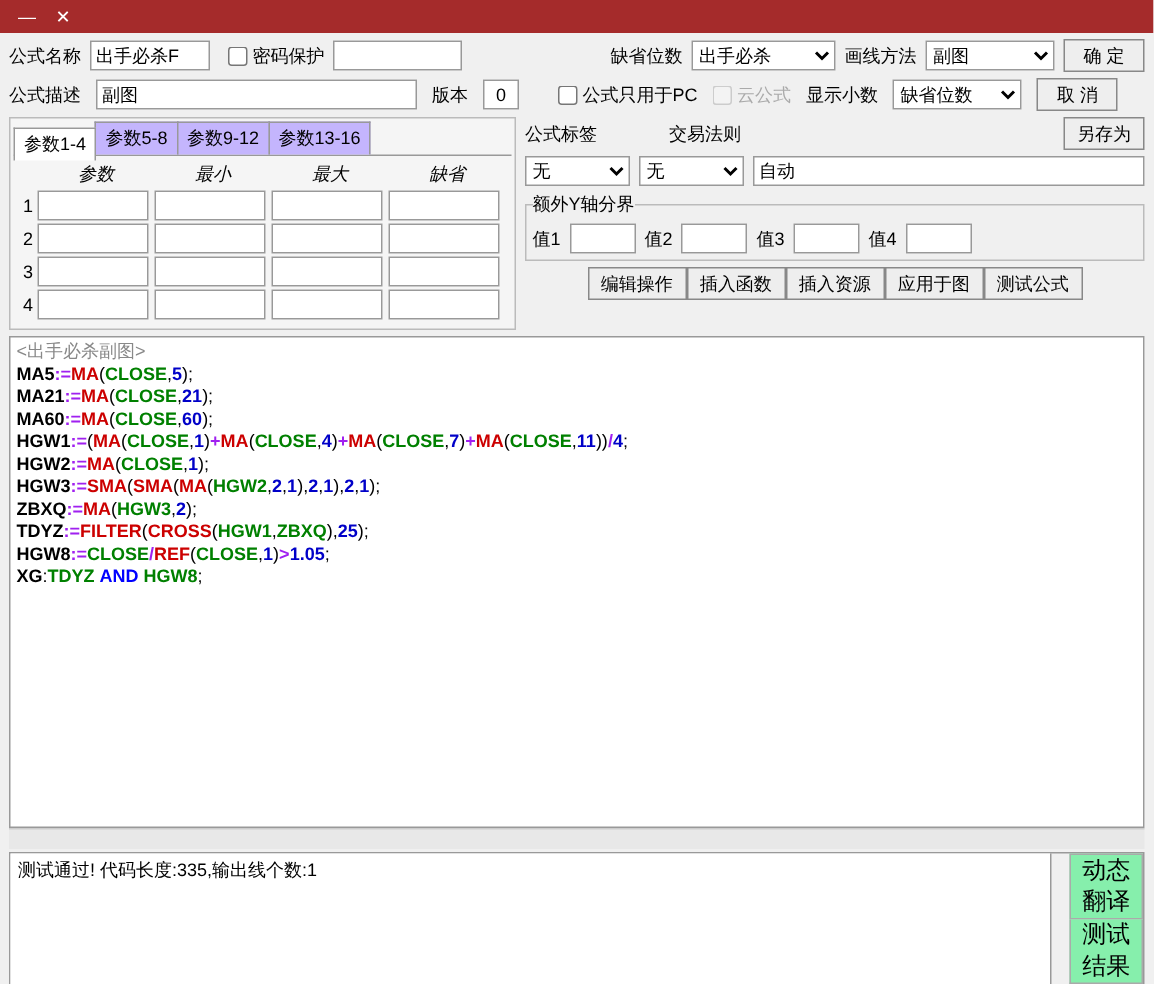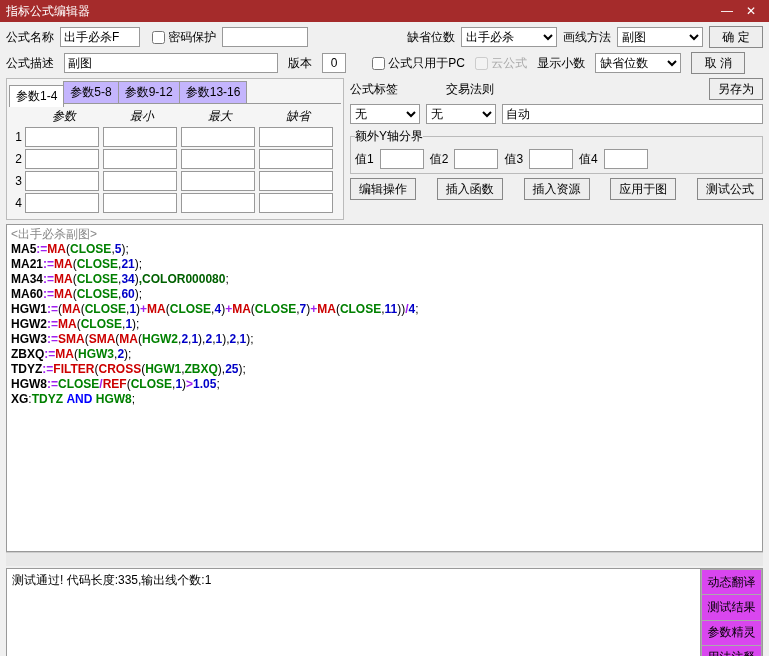--- a/index.html
+++ b/index.html
@@ -24,47 +24,46 @@
 .param-head { display: flex; }
 .param-head div { text-align: center; font-style: italic; }
 .param-row { display: flex; align-items: center; margin-top: 2px; }
 .param-row .idx { width: 14px; text-align: right; padding-right: 3px; }
 .param-row input { width: 74px; height: 20px; border: 1px solid #999; margin-right: 4px; }
 .col-param { width: 78px; }
 .col-min, .col-max, .col-def { width: 78px; }
 .right-row { display: flex; gap: 6px; align-items: center; margin-bottom: 4px; flex-wrap: nowrap; }
 .yaxis-box { border: 1px solid #bbb; padding: 4px; margin-top: 2px; }
 .yaxis-box legend { font-size: 12px; }
-.btnrow { display: flex; gap: 20px; margin-top: 4px; justify-content: space-between; }
+.btnrow { display: flex; gap: 0; margin-top: 4px; justify-content: center; }
 .code-area { margin: 4px 6px 0 6px; border: 1px solid #999; background: #fff; height: 328px; overflow: auto; padding: 2px 4px; font-family: Consolas, "Courier New", monospace; font-size: 13px; line-height: 15px; }
 .code-line { white-space: pre; }
 .gray { color: #888; }
 .var { color: #000; font-weight: bold; }
 .op { color: #a020f0; font-weight: bold; }
 .fn { color: #c00; font-weight: bold; }
 .id { color: #008000; font-weight: bold; }
 .num { color: #0000c8; font-weight: bold; }
 .kw { color: #00f; font-weight: bold; }
 .clr { color: #006000; font-weight: bold; }
 .bottom-wrap { display: flex; margin: 2px 6px 6px 6px; height: 104px; border: 1px solid #999; }
 .msg-area { flex: 1; background: #fff; padding: 3px 5px; overflow: auto; }
 .side-btns { width: 62px; display: flex; flex-direction: column; border-left: 1px solid #999; }
-.side-btns button { flex: 1; border: 1px solid #aaa; border-top: none; background: #d946ef; cursor: pointer; font-size: 12px; }
+.side-btns button { flex: 1; border: 1px solid #aaa; border-top: none; background: #86efac; cursor: pointer; font-size: 16px; margin-left: 12px; }
 .side-btns button:first-child { border-top: 1px solid #aaa; }
 .scrollbar-bottom { height: 14px; background: #e8e8e8; border-top: 1px solid #ccc; margin: 0 6px; }
 .right-col-btns { display: flex; flex-direction: column; gap: 3px; }
 .right-col-btns button { width: 54px; }
 .spacer { flex: 1; }
 .disabled-text { color: #aaa; }
 </style>
 </head>
 <body>
 
 <div class="titlebar">
-  <span class="title">指标公式编辑器</span>
   <span class="winbtn">—</span>
   <span class="winbtn">✕</span>
 </div>
 
 <div class="toprow">
   <label class="lbl">公式名称</label>
   <input class="txt" style="width: 80px;" value="出手必杀F">
   <label style="margin-left:6px"><input type="checkbox" class="chk" style=""> <span>密码保护</span></label>
   <input class="txt" style="width: 86px;">
   <span class="spacer"></span>
@@ -173,21 +172,20 @@
       <button class="btn">应用于图</button>
       <button class="btn">测试公式</button>
     </div>
   </div>
 </div>
 
 <div class="code-area" id="code-area">
     <div class="code-line"><span class="gray">&lt;出手必杀副图&gt;</span></div>
     <div class="code-line"><span class="var">MA5</span><span class="op">:=</span><span class="fn">MA</span>(<span class="id">CLOSE</span>,<span class="num">5</span>);</div>
     <div class="code-line"><span class="var">MA21</span><span class="op">:=</span><span class="fn">MA</span>(<span class="id">CLOSE</span>,<span class="num">21</span>);</div>
-    <div class="code-line"><span class="var">MA34</span><span class="op">:=</span><span class="fn">MA</span>(<span class="id">CLOSE</span>,<span class="num">34</span>)<span class="clr">,COLOR000080</span>;</div>
     <div class="code-line"><span class="var">MA60</span><span class="op">:=</span><span class="fn">MA</span>(<span class="id">CLOSE</span>,<span class="num">60</span>);</div>
     <div class="code-line"><span class="var">HGW1</span><span class="op">:=</span>(<span class="fn">MA</span>(<span class="id">CLOSE</span>,<span class="num">1</span>)<span class="op">+</span><span class="fn">MA</span>(<span class="id">CLOSE</span>,<span class="num">4</span>)<span class="op">+</span><span class="fn">MA</span>(<span class="id">CLOSE</span>,<span class="num">7</span>)<span class="op">+</span><span class="fn">MA</span>(<span class="id">CLOSE</span>,<span class="num">11</span>))<span class="op">/</span><span class="num">4</span>;</div>
     <div class="code-line"><span class="var">HGW2</span><span class="op">:=</span><span class="fn">MA</span>(<span class="id">CLOSE</span>,<span class="num">1</span>);</div>
     <div class="code-line"><span class="var">HGW3</span><span class="op">:=</span><span class="fn">SMA</span>(<span class="fn">SMA</span>(<span class="fn">MA</span>(<span class="id">HGW2</span>,<span class="num">2</span>,<span class="num">1</span>),<span class="num">2</span>,<span class="num">1</span>),<span class="num">2</span>,<span class="num">1</span>);</div>
     <div class="code-line"><span class="var">ZBXQ</span><span class="op">:=</span><span class="fn">MA</span>(<span class="id">HGW3</span>,<span class="num">2</span>);</div>
     <div class="code-line"><span class="var">TDYZ</span><span class="op">:=</span><span class="fn">FILTER</span>(<span class="fn">CROSS</span>(<span class="id">HGW1</span>,<span class="id">ZBXQ</span>),<span class="num">25</span>);</div>
     <div class="code-line"><span class="var">HGW8</span><span class="op">:=</span><span class="id">CLOSE</span><span class="op">/</span><span class="fn">REF</span>(<span class="id">CLOSE</span>,<span class="num">1</span>)<span class="op">&gt;</span><span class="num">1.05</span>;</div>
     <div class="code-line"><span class="var">XG</span>:<span class="id">TDYZ</span> <span class="kw">AND</span> <span class="id">HGW8</span>;</div>
   </div>
 <div class="scrollbar-bottom"></div>

